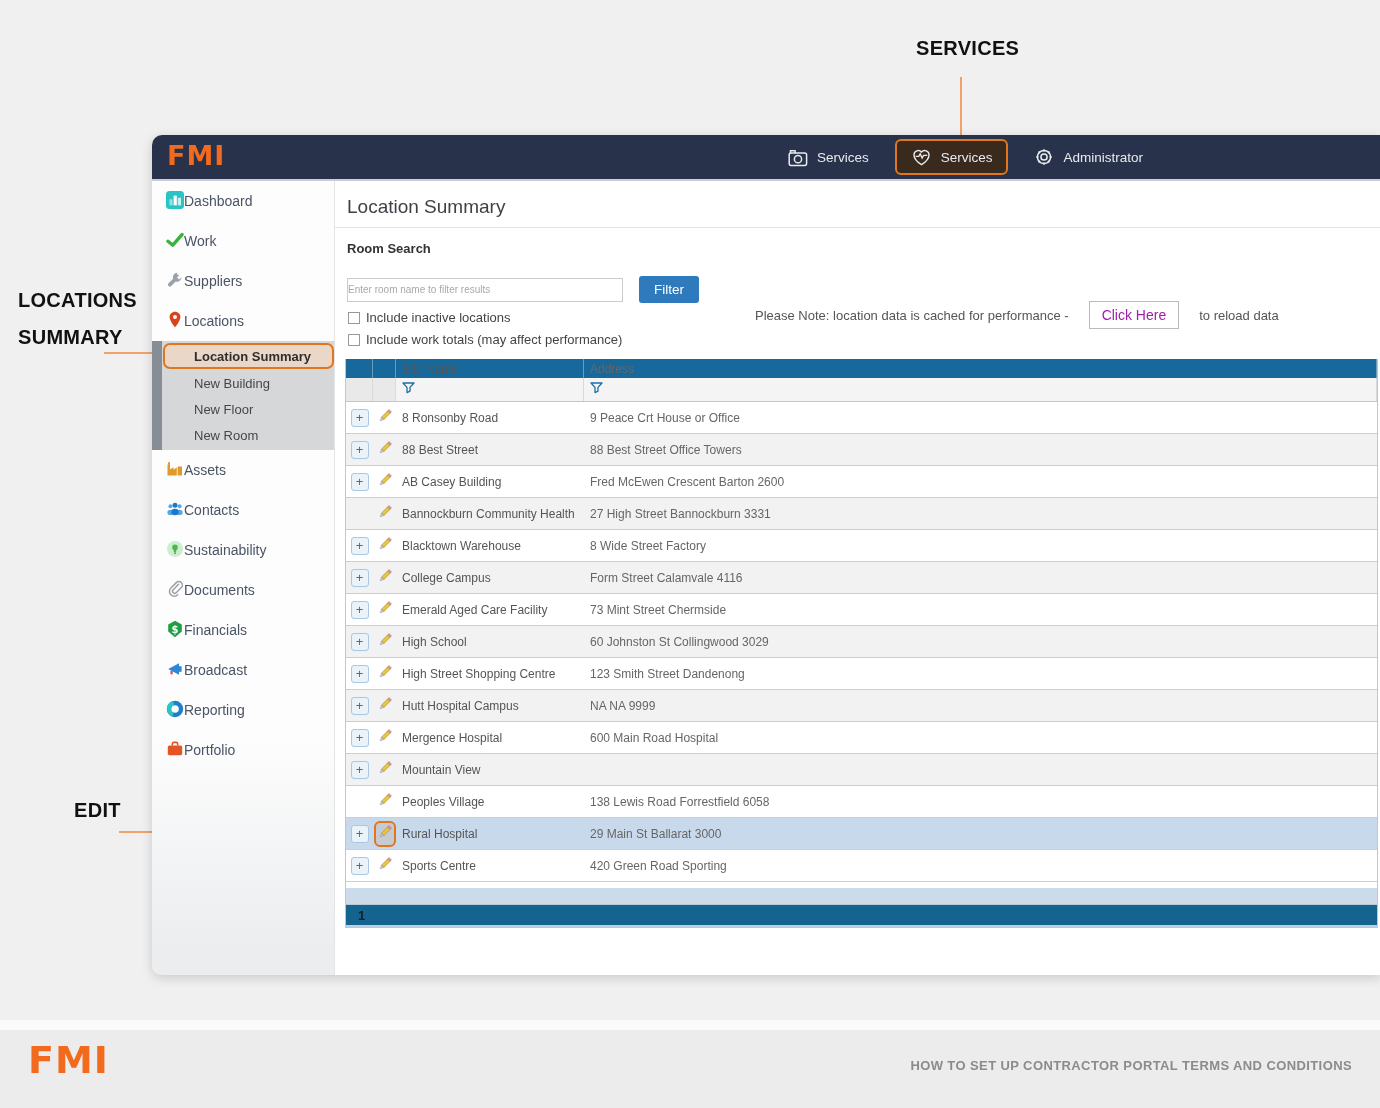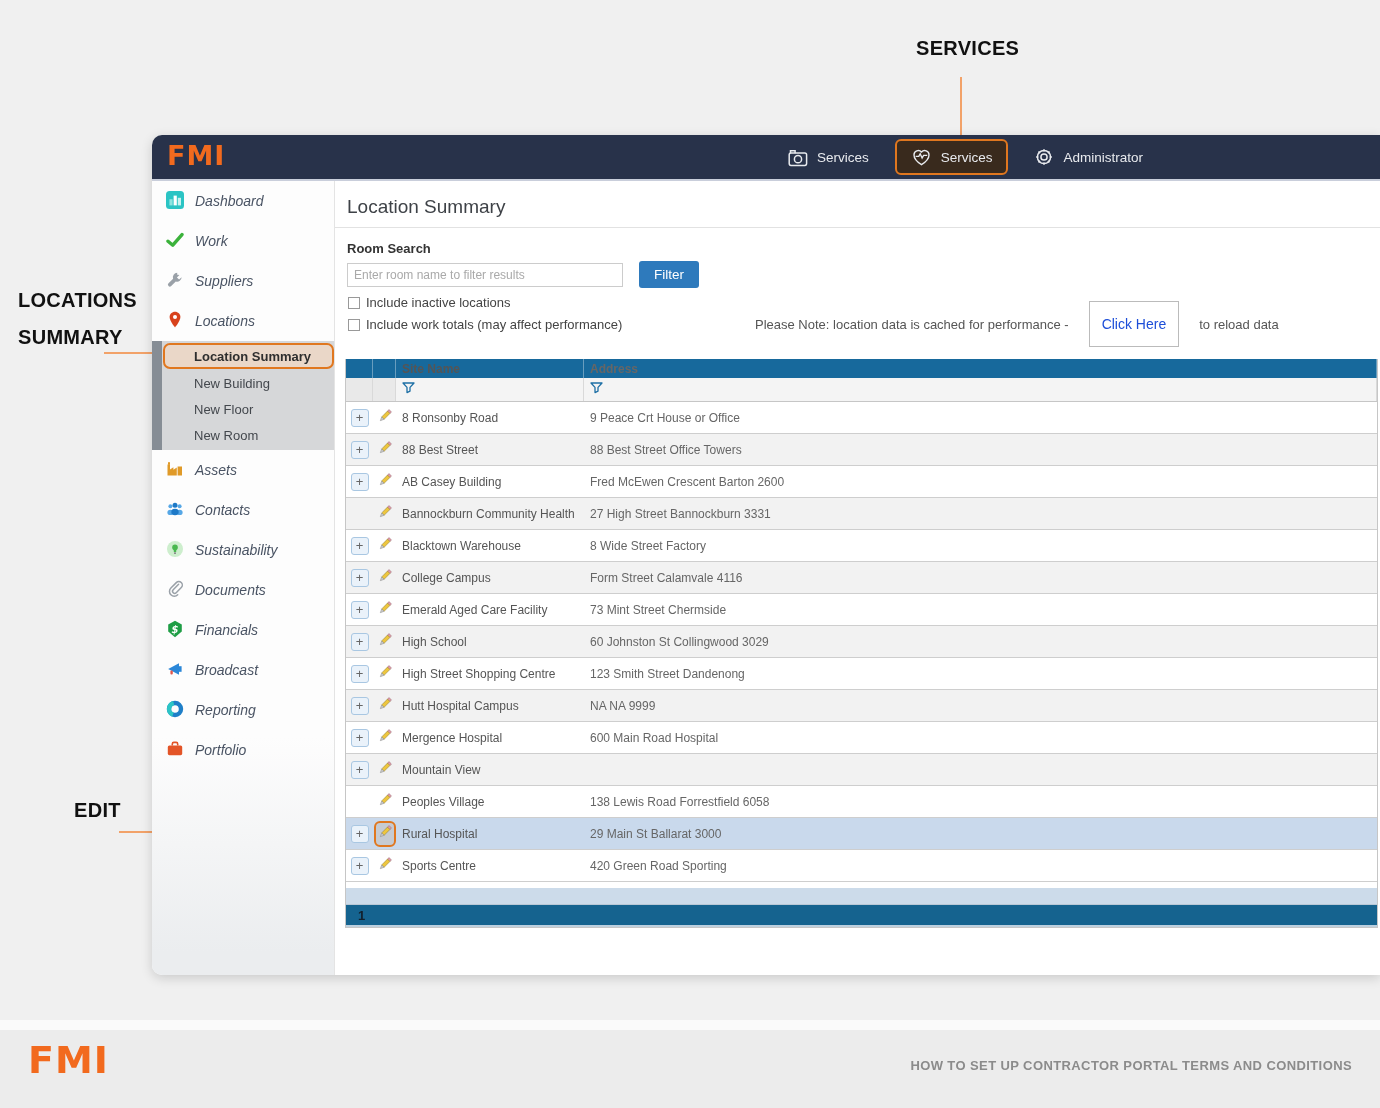--- a/index.html
+++ b/index.html
@@ -39,47 +39,47 @@
   .nav-item { display:flex; align-items:center; gap:9px; color:#e8eaee; font-size:13.5px; padding:7px 12px; border-radius:6px; cursor:pointer; }
   .nav-item.highlighted { background:#392a1d; border:2px solid var(--ann-box); padding:6px 14px; }
   .nav-item svg { display:block; }
 
   
   #sidebar {
     position:absolute; left:0; top:46px; width:183px; bottom:0;
     background:linear-gradient(#fdfdfd 70%, #ebedef 97%);
     border-radius:0 0 0 10px; border-right:1px solid #e4e4e4;
   }
-  .side-item { height:40px; display:flex; align-items:center; gap:11px; padding-left:14px; font-size:14px; color:#4a5464; cursor:pointer;font-style:italic; }
+  .side-item { height:40px; display:flex; align-items:center; gap:0; padding-left:14px; font-size:14px; color:#4a5464; cursor:pointer; }
   .side-item svg { flex:0 0 18px; }
   #submenu { background:#d6d7d9; border-left:10px solid #868d95; padding:2px 0; }
   .sub-item { height:26px; display:flex; align-items:center; padding-left:32px; font-size:13px; color:#43474d; cursor:pointer; }
   .sub-item.highlighted {
     background:#ead7c8; border:2px solid var(--ann-box); border-radius:7px;
     font-weight:700; color:#2e2e2e; margin:0 0 1px 1px; padding-left:29px;
   }
 
   
   #content { position:absolute; left:183px; top:46px; right:0; bottom:0; background:#fff; }
   #page-title { font-size:19px; color:#3e4247; padding:15px 0 9px 12px; border-bottom:1px solid #e2e2e2; }
   #room-search { margin:13px 0 0 12px; }
-  #room-search-label { font-size:13px; font-weight:700; color:#333; margin-bottom:5px; }
+  #room-search-label { font-size:13px; font-weight:700; color:#333; margin-bottom:20px; }
   .search-row { display:flex; align-items:center; gap:16px; }
-  #room-input { width:276px; height:24px; border:1px solid #ccc; padding:0 6px; font-size:12px; color:#444; }
+  #room-input { width:276px; height:24px; border:1px solid #ccc; padding:0 0; font-size:10px; color:#444; }
   #room-input::placeholder { color:#a9a9a9; }
   #filter-btn { background:var(--filter-blue); color:#fff; border:none; font-size:13.5px; padding:6px 15px; border-radius:3px; cursor:pointer; }
   .chk-row { display:flex; align-items:center; gap:6px; font-size:13px; color:#444; margin-top:7px; margin-left:1px; }
   .chk { width:12px; height:12px; border:1px solid #999; background:#fff; }
   #note-row { position:absolute; left:420px; top:120px; display:flex; align-items:center; gap:20px; font-size:13px; color:#555; }
-  #click-here-btn { border:1px solid #bbb; background:#fff; padding:14px 12px; font-size:14px; color:#1d4ed8; cursor:pointer; }
+  #click-here-btn { border:1px solid #bbb; background:#fff; padding:5px 12px; font-size:14px; color:#a21caf; cursor:pointer; }
 
   
   #grid { position:absolute; left:10px; right:2px; top:178px; border:1px solid #c6c6c6; border-top:none; }
   .g-head { display:flex; background:var(--table-head); height:19px; }
-  .g-head .cell { color:#fff; font-size:11.5px; font-weight:700; display:flex; align-items:center; padding-left:6px; border-right:1px solid rgba(255,255,255,.35); }
+  .g-head .cell { color:#fff; font-size:11.5px; font-weight:400; display:flex; align-items:center; padding-left:6px; border-right:1px solid rgba(255,255,255,.35); }
   .g-filter { display:flex; height:24px; background:#f4f4f4; border-bottom:1px solid #c6c6c6; }
   .g-filter .cell { display:flex; align-items:center; padding-left:6px; border-right:1px solid #d9d9d9; }
   .g-filter .iconcol { background:#e9e9e9; }
   .g-row { display:flex; height:32px; align-items:center; border-bottom:1px solid #cecece; background:#fff; }
   .g-row.alt { background:#f2f2f2; }
   .g-row.selected { background:var(--sel-row); }
   .cell.c1 { width:27px; flex:0 0 27px; display:flex; justify-content:center; align-items:center; }
   .cell.c2 { width:23px; flex:0 0 23px; display:flex; justify-content:center; align-items:center; }
   .cell.c3 { width:188px; flex:0 0 188px; font-size:12px; color:#555; padding-left:6px; overflow:hidden; white-space:nowrap; }
   .cell.c4 { flex:1; font-size:12px; color:#666; padding-left:6px; }

